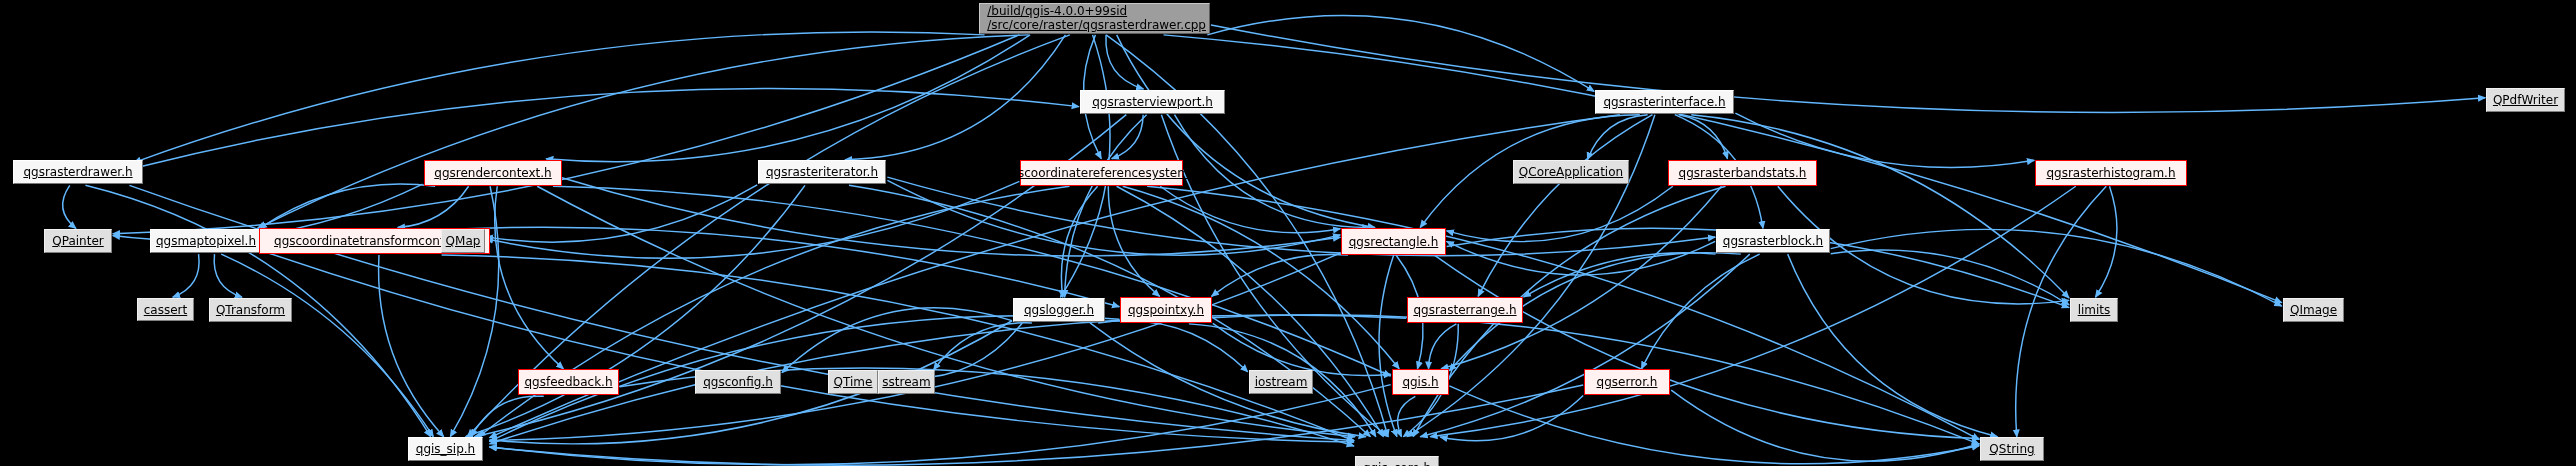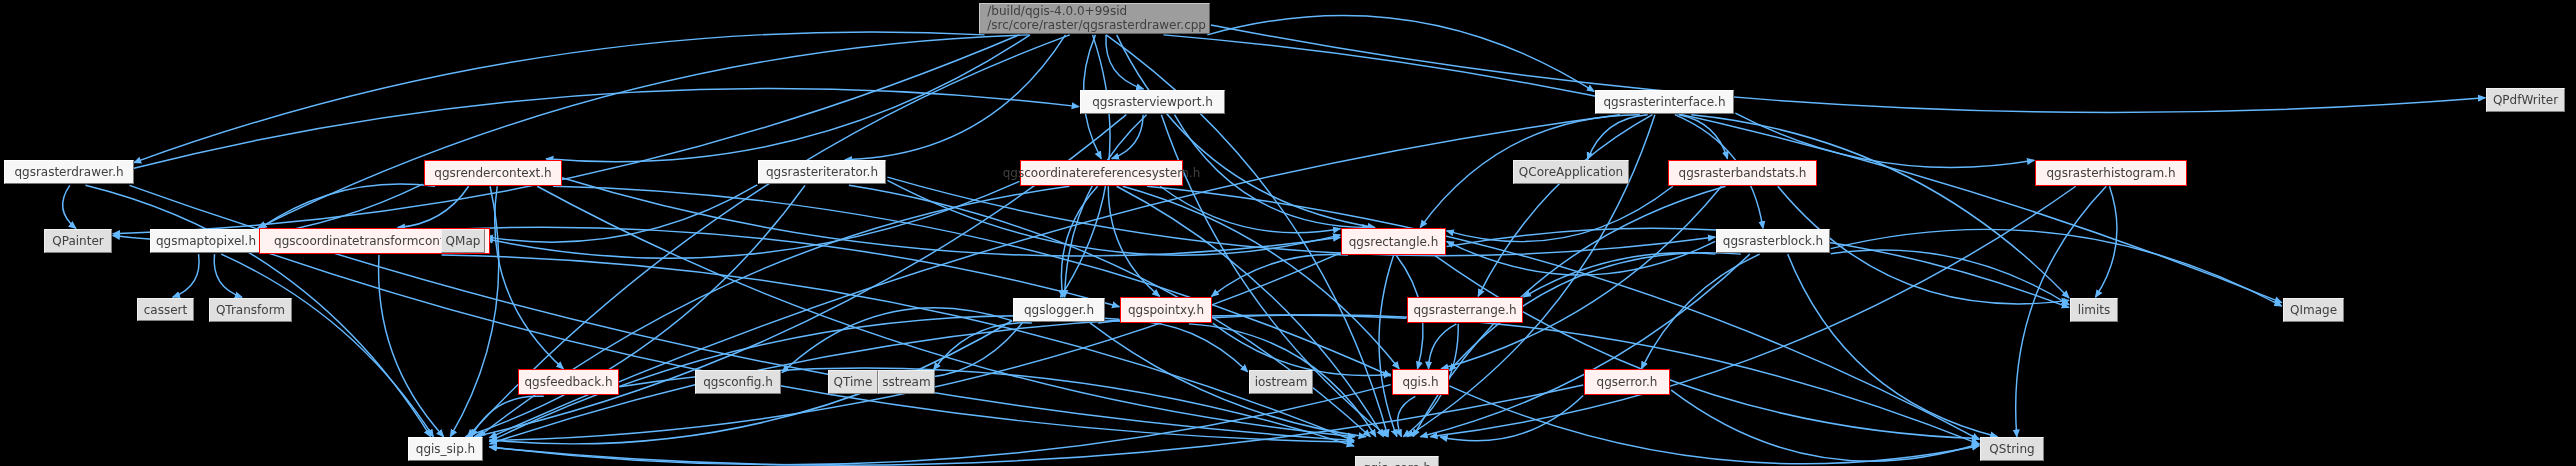--- a/index.html
+++ b/index.html
@@ -12,25 +12,26 @@
     overflow:hidden;
   }
   #edges{position:absolute;left:0;top:0;width:2576px;height:467px;}
   .node{
     position:absolute;
     box-sizing:border-box;
     display:flex;align-items:center;justify-content:center;
     white-space:nowrap;
     font-size:12px;
     line-height:1;
-    color:#404040;
+    color:#000000;
     border:0.9px solid #000000;
     background:#e6e6e6;
     z-index:5;
     padding:0 5.5px;
+    text-decoration:underline;
   }
   
   .node.gray{
     background:#e0e0e0;
     border-top:0.9px solid #f2f2f2;
     border-left:0.9px solid #f2f2f2;
     border-right:0.9px solid #808080;
     border-bottom:0.9px solid #808080;
     outline:0;
   }
@@ -180,21 +181,21 @@
       <div class="node root" style="left: 979px; top: 2.8px; width: 231px; height: 31px;"><span>/build/qgis-4.0.0+99sid</span><span>/src/core/raster/qgsrasterdrawer.cpp</span></div>
       <div class="node gray" style="left: 2486px; top: 88px; width: 79px; height: 24px;">
         <span>QPdfWriter</span>
       </div>
       <div class="node white" style="left: 1080px; top: 90px; width: 145px; height: 24px;">
         <span>qgsrasterviewport.h</span>
       </div>
       <div class="node white" style="left: 1595px; top: 90px; width: 139px; height: 24px;">
         <span>qgsrasterinterface.h</span>
       </div>
-      <div class="node white" style="left: 4px; top: 160px; width: 130px; height: 24px;">
+      <div class="node white" style="left: 13px; top: 160px; width: 130px; height: 24px;">
         <span>qgsrasterdrawer.h</span>
       </div>
       <div class="node red" style="left: 424px; top: 160px; width: 138px; height: 26px;">
         <span>qgsrendercontext.h</span>
       </div>
       <div class="node white" style="left: 758px; top: 160px; width: 128px; height: 24px;">
         <span>qgsrasteriterator.h</span>
       </div>
       <div class="node red" style="left: 1020px; top: 160px; width: 163px; height: 26px;">
         <span>qgscoordinatereferencesystem.h</span>

